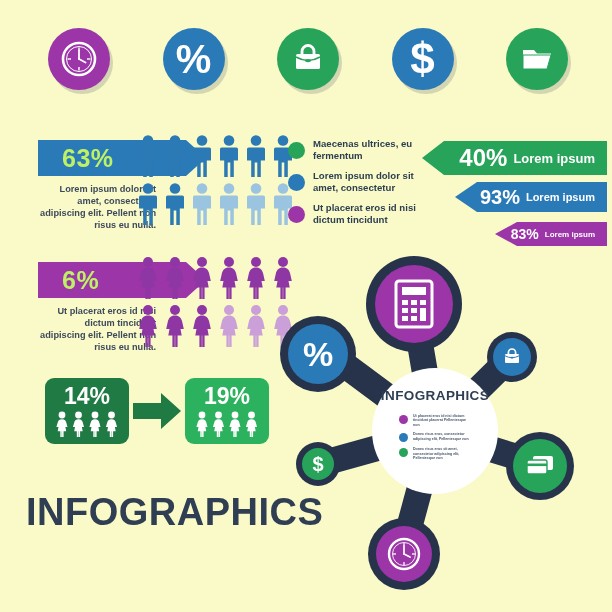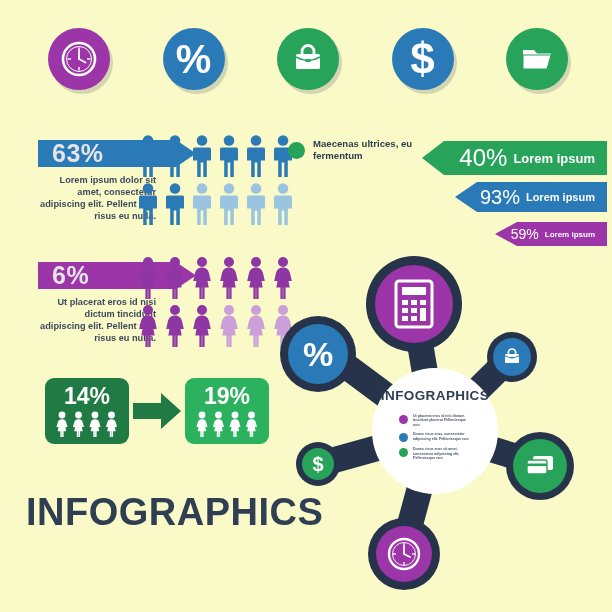--- a/index.html
+++ b/index.html
@@ -10,40 +10,40 @@
   }
   .stage{position:absolute;inset:0;width:612px;height:612px;}
   .abs{position:absolute;}
 
   
   .topIcon{width:62px;height:62px;border-radius:50%;display:flex;align-items:center;justify-content:center;
            box-shadow:3px 4px 0 rgba(40,50,70,.18);}
   .topIcon .glyph{color:#fff;font-weight:bold;line-height:1;}
 
   
-  .pctArrow{height:27px;display:flex;align-items:center;padding-left:14px;padding-right:26px;
-            color:#e5e5e5;font-size:25px;font-weight:bold;letter-spacing:.5px;
+  .pctArrow{height:36px;display:flex;align-items:center;padding-left:24px;padding-right:26px;
+            color:#bef264;font-size:25px;font-weight:bold;letter-spacing:.5px;
             clip-path:polygon(0 0, calc(100% - 20px) 0, 100% 50%, calc(100% - 20px) 100%, 0 100%);}
   .capTxt{font-size:9.2px;line-height:12px;font-weight:bold;color:#3d4a5c;text-align:right;width:124px;}
 
   
   .grid{display:grid;grid-template-columns:repeat(6,26px);grid-auto-rows:44px;column-gap:1px;row-gap:4px;}
   .pcell{position:relative;width:26px;height:44px;}
   .pcell svg{display:block;}
 
   
   .bulRow{display:flex;align-items:center;gap:8px;margin-bottom:9px;}
   .dot{width:17px;height:17px;border-radius:50%;flex:0 0 auto;margin-top:1px;}
   .bulTxt{font-size:9.6px;line-height:11.6px;font-weight:bold;color:#2c3e50;width:118px;}
 
   
   .banner{display:flex;align-items:center;justify-content:flex-end;color:#fff;
           padding-right:12px;box-sizing:border-box;
           clip-path:polygon(22px 0, 100% 0, 100% 100%, 22px 100%, 0 50%);}
-  .banner .bp{font-weight:normal;}
+  .banner .bp{font-weight:bold;}
   .banner .bl{font-weight:bold;margin-left:6px;}
 
   
   .statBox{width:84px;height:66px;border-radius:9px;display:flex;flex-direction:column;
            align-items:center;justify-content:center;color:#fff;}
   .statBox .num{font-size:23px;font-weight:bold;line-height:1;margin-bottom:3px;}
 
   
   .bigTitle{font-size:38px;font-weight:bold;color:#2f3e52;line-height:44px;letter-spacing:.5px;}
 
@@ -182,32 +182,40 @@
           <path d="M5.6 13.5h14.8a1.6 1.6 0 0 1 1.6 1.6v11.5h-4.2v16.4h-3.5V28.4h-2.6v14.6H8.2V26.6H4V15.1a1.6 1.6 0 0 1 1.6-1.6z" fill="#9ac4e0"></path>
         </svg>
       </div>
   </div>
 
   <div class="abs" style="left:288px;top:138px;">
     <div class="bulRow">
       <span class="dot" style="background:#27a35a"></span>
       <span class="bulTxt">Maecenas ultrices, eu fermentum</span>
     </div>
+    <div class="bulRow">
+      <span class="dot" style="background:#2a7ab8"></span>
+      <span class="bulTxt">Lorem ipsum dolor sit amet, consectetur</span>
+    </div>
+    <div class="bulRow">
+      <span class="dot" style="background:#9b35a8"></span>
+      <span class="bulTxt">Ut placerat eros id nisi dictum tincidunt</span>
+    </div>
   </div>
 
   <div class="abs banner" style="left:422px;top:141px;width:185px;height:34px;background:#27a35a;">
     <span class="bp" style="font-size:24px">40%</span>
     <span class="bl" style="font-size:13px">Lorem ipsum</span>
   </div>
   <div class="abs banner" style="left:455px;top:182px;width:152px;height:30px;background:#2a7ab8;">
     <span class="bp" style="font-size:20px">93%</span>
     <span class="bl" style="font-size:11px">Lorem ipsum</span>
   </div>
   <div class="abs banner" style="left:495px;top:222px;width:112px;height:24px;background:#9b35a8;">
-    <span class="bp" style="font-size:14px">59%</span>
+    <span class="bp" style="font-size:14px">83%</span>
     <span class="bl" style="font-size:8px">Lorem ipsum</span>
   </div>
 
   <div class="abs" style="left:38px;top:262px;width:125px;">
     <div class="pctArrow" style="background:#9b35a8;width:118px;">
       <span>6%</span>
     </div>
     <div class="capTxt" style="margin-top:7px;width:118px;">Ut placerat eros id nisi dictum tincidunt adipiscing elit. Pellent non risus eu nulla.</div>
   </div>
 

